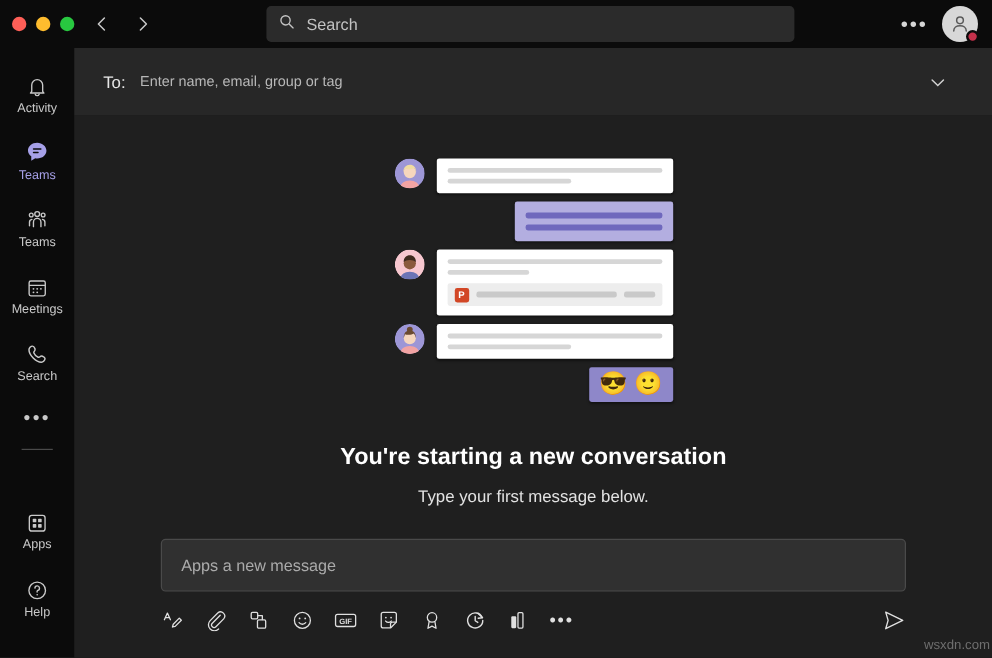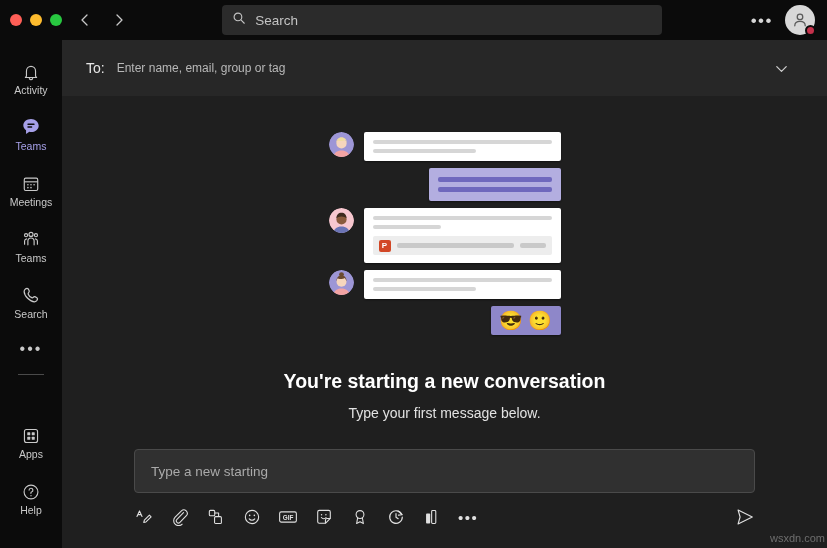--- a/index.html
+++ b/index.html
@@ -335,51 +335,51 @@
         <span class="rlabel">Activity</span>
       </div>
 
       <div class="rail-item active">
         <span class="rail-ic">
           <svg width="22" height="22" viewBox="0 0 24 24" fill="currentColor">
               <path d="M12 3.2c-4.7 0-8.4 3.1-8.4 7 0 2.2 1.2 4.1 3 5.4v4l3.6-2.3c.6.1 1.2.2 1.8.2 4.7 0 8.4-3.1 8.4-7s-3.7-7.3-8.4-7.3z"></path>
               <rect x="8" y="8.2" width="8" height="1.5" rx=".7" fill="#0b0b0b"></rect>
               <rect x="8" y="11.3" width="5.4" height="1.5" rx=".7" fill="#0b0b0b"></rect>
             </svg>
+        </span>
+        <span class="rlabel">Teams</span>
+      </div>
+
+      <div class="rail-item">
+        <span class="rail-ic">
+          <svg width="22" height="22" viewBox="0 0 24 24" fill="none" stroke="currentColor" stroke-width="1.25">
+            <circle cx="12" cy="7" r="2.2"></circle>
+              <circle cx="6.6" cy="7.8" r="1.7"></circle>
+              <circle cx="17.4" cy="7.8" r="1.7"></circle>
+            <path d="M8.6 18.4v-4.1a3.4 3.4 0 0 1 6.8 0v4.1" stroke-linecap="round"></path>
+            <path d="M5 17.6v-3.3a2.6 2.6 0 0 1 2.2-2.5" stroke-linecap="round"></path>
+            <path d="M19 17.6v-3.3a2.6 2.6 0 0 0-2.2-2.5" stroke-linecap="round"></path>
+          </svg>
         </span>
         <span class="rlabel">Teams</span>
       </div>
 
       <div class="rail-item">
         <span class="rail-ic">
           <svg width="20" height="20" viewBox="0 0 22 22" fill="none" stroke="currentColor" stroke-width="1.25">
             <rect x="3.6" y="4.6" width="14.8" height="13.6" rx="1.6"></rect>
             <line x1="3.6" y1="8.6" x2="18.4" y2="8.6"></line>
             <circle cx="7.6" cy="11.8" r=".85" fill="currentColor" stroke="none"></circle>
             <circle cx="11" cy="11.8" r=".85" fill="currentColor" stroke="none"></circle>
             <circle cx="14.4" cy="11.8" r=".85" fill="currentColor" stroke="none"></circle>
             <circle cx="7.6" cy="15" r=".85" fill="currentColor" stroke="none"></circle>
             <circle cx="11" cy="15" r=".85" fill="currentColor" stroke="none"></circle>
           </svg>
         </span>
         <span class="rlabel">Meetings</span>
-      </div>
-
-      <div class="rail-item">
-        <span class="rail-ic">
-          <svg width="22" height="22" viewBox="0 0 24 24" fill="none" stroke="currentColor" stroke-width="1.25">
-            <circle cx="12" cy="7" r="2.2"></circle>
-              <circle cx="6.6" cy="7.8" r="1.7"></circle>
-              <circle cx="17.4" cy="7.8" r="1.7"></circle>
-            <path d="M8.6 18.4v-4.1a3.4 3.4 0 0 1 6.8 0v4.1" stroke-linecap="round"></path>
-            <path d="M5 17.6v-3.3a2.6 2.6 0 0 1 2.2-2.5" stroke-linecap="round"></path>
-            <path d="M19 17.6v-3.3a2.6 2.6 0 0 0-2.2-2.5" stroke-linecap="round"></path>
-          </svg>
-        </span>
-        <span class="rlabel">Teams</span>
       </div>
 
       <div class="rail-item">
         <span class="rail-ic">
           <svg width="21" height="21" viewBox="0 0 22 22" fill="none" stroke="currentColor" stroke-width="1.3" stroke-linecap="round">
               <path d="M6.4 3.6c1 0 1.6 1 2.1 2.2.4 1 .1 1.6-.5 2.2-.5.5-.7.9-.4 1.6.6 1.5 2.2 3.1 3.7 3.7.7.3 1.1.1 1.6-.4.6-.6 1.2-.9 2.2-.5 1.2.5 2.2 1.1 2.2 2.1 0 1.6-1.6 3.1-3.2 3.1-4.6 0-10.8-6.2-10.8-10.8 0-1.6 1.5-3.2 3.1-3.2z"></path>
             </svg>
         </span>
         <span class="rlabel">Search</span>
       </div>
@@ -497,21 +497,21 @@
               <span>🙂</span>
             </div>
           </div>
         </div>
 
         <div class="h1">You're starting a new conversation</div>
         <div class="h2">Type your first message below.</div>
 
         <div class="compose-wrap">
           <div class="compose">
-            <span class="ph">Type a new starting</span>
+            <span class="ph">Apps a new message</span>
           </div>
         </div>
 
         <div class="toolbar">
 
           <span class="tbtn">
             <svg width="18" height="18" viewBox="0 0 20 20" fill="none" stroke="currentColor" stroke-width="1.2" stroke-linecap="round" stroke-linejoin="round">
               <path d="M2.2 9.4 5 3.2l2.8 6.2M3.3 7.4h3.4"></path>
               <path d="M10.4 13.6 16 7.9l1.9 1.9-5.7 5.7-2.5.6z"></path>
             </svg>

